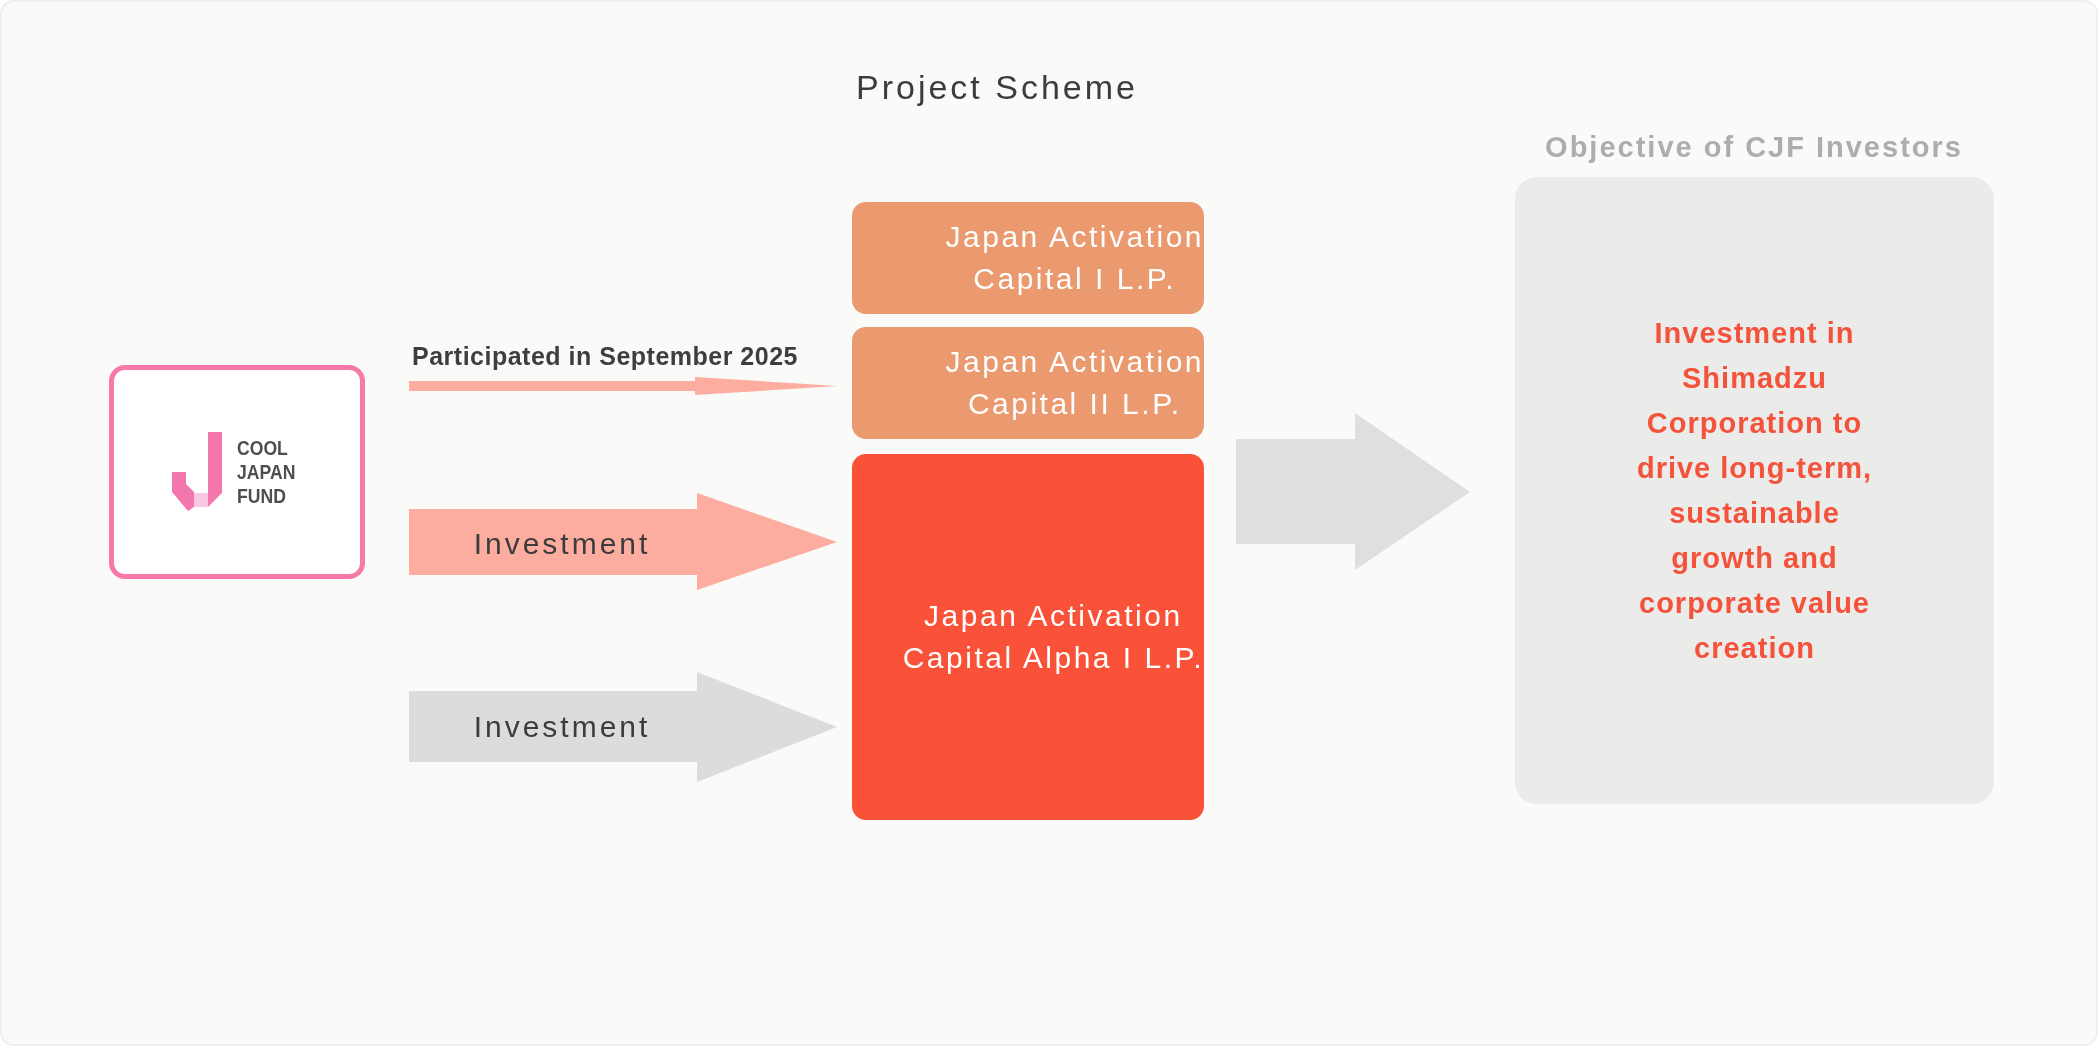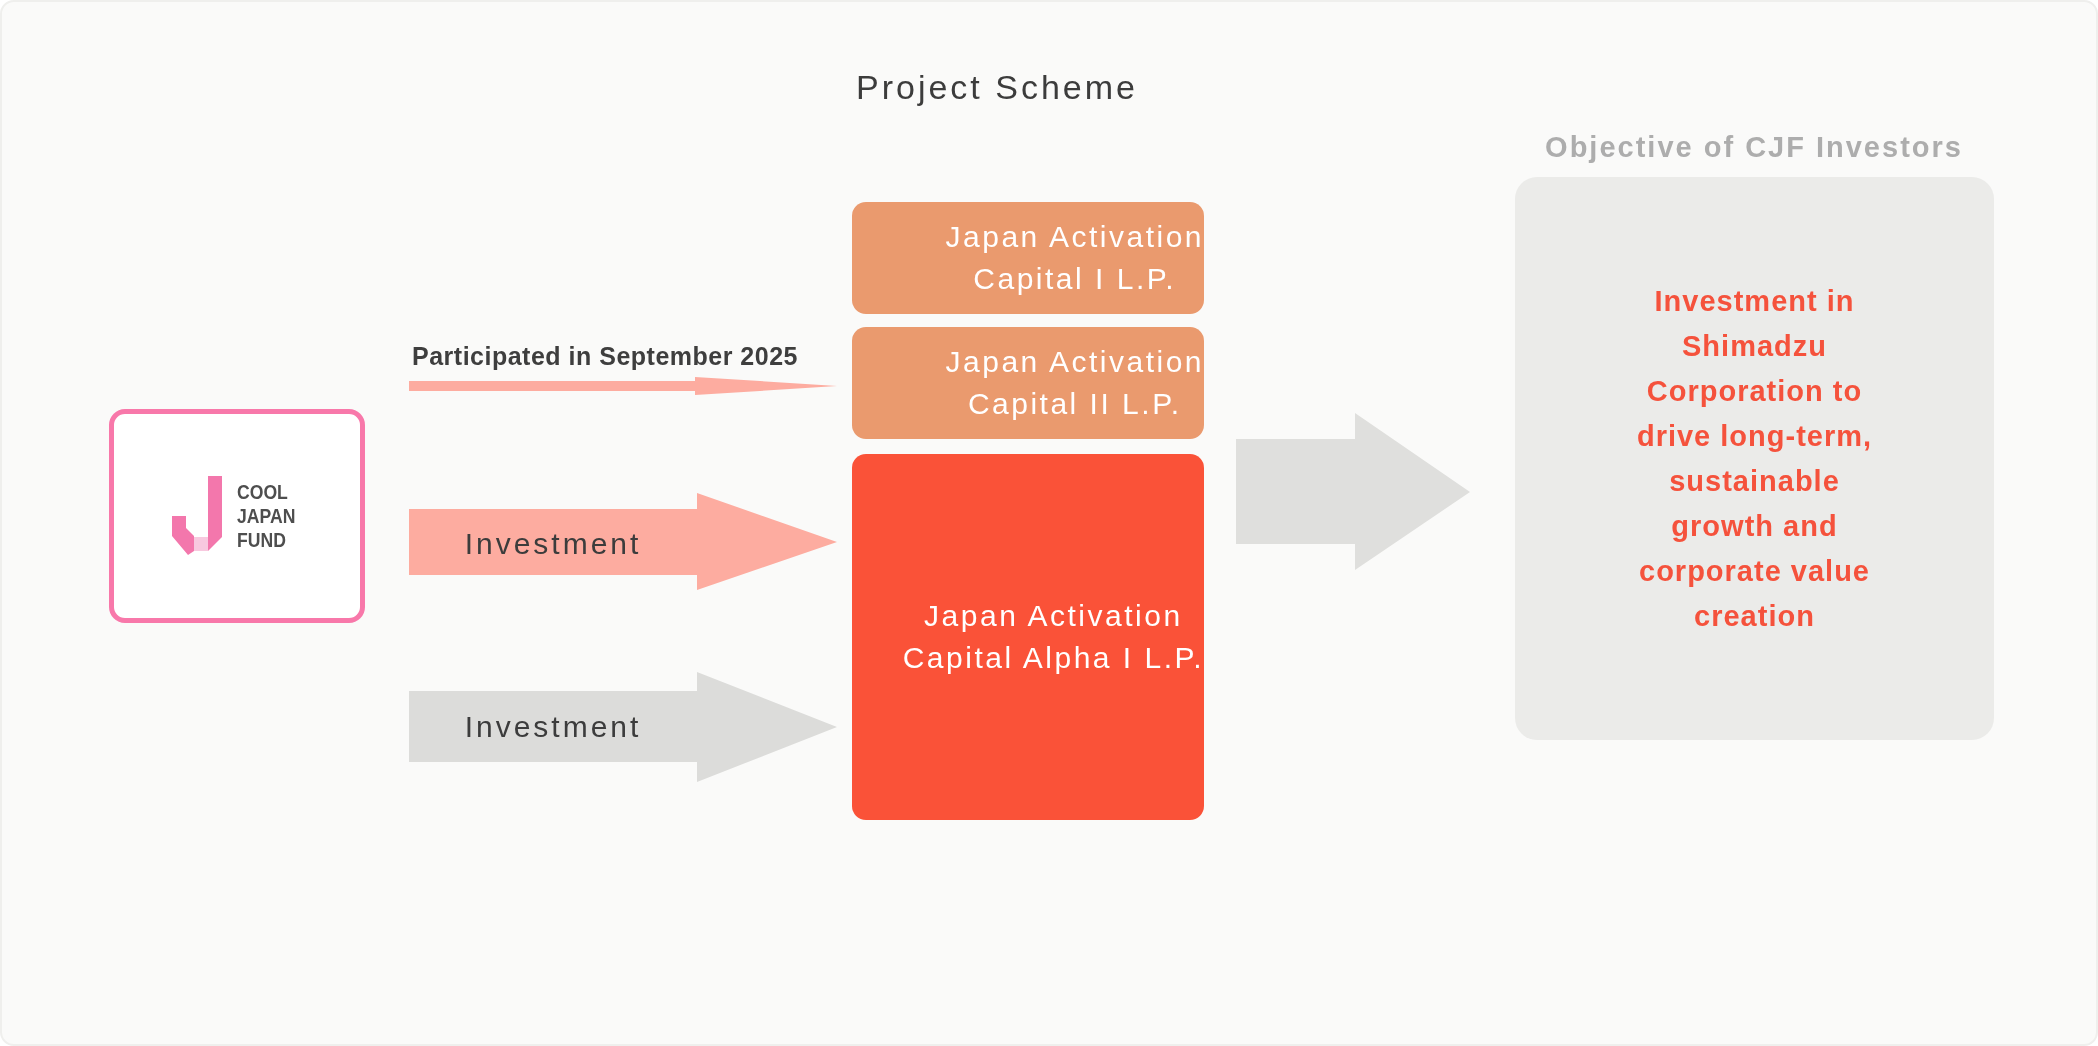--- a/index.html
+++ b/index.html
@@ -21,21 +21,21 @@
     transform:translateX(-50%);
     font-size:34px; font-weight:500; letter-spacing:3px;
     color:#3C3C3C; white-space:nowrap;
   }
 
   
   .cjf-box{
     position:absolute; left:107px; top:363px;
     width:256px; height:214px;
     background:#fff; border:5px solid #F878AA; border-radius:16px;
-    display:flex; align-items:center; justify-content:center;margin-top:44px;
+    display:flex; align-items:center; justify-content:center;
   }
   .logo-row{ display:flex; align-items:center; gap:8px; }
   .logo-text{
     font-size:20px; line-height:24px; font-weight:800;
     color:#4E4E4E; letter-spacing:0;
     transform:scale(0.88,1); transform-origin:left center;
     white-space:pre-line;
   }
 
   .investors-box{
@@ -46,21 +46,21 @@
   }
   .investors-box .txt{
     font-size:27px; font-weight:500; line-height:40px;
     letter-spacing:1px; color:#3E3E3E; white-space:pre-line;
   }
 
   
   .arrow{ position:absolute; }
   .arrow svg{ display:block; }
   .arrow .lbl{
-    position:absolute; left:0; width:288px; text-align:center;
+    position:absolute; left:9px; width:288px; text-align:center;
     font-size:30px; font-weight:500; letter-spacing:3px; color:#3C3C3C;
     white-space:nowrap;
   }
   .participated-lbl{
     position:absolute; left:410px; top:340px;
     font-size:25px; font-weight:700; letter-spacing:0.5px;
     color:#3E3E3E; white-space:nowrap;
   }
 
   
@@ -79,21 +79,21 @@
 
   
   .objective-heading{
     position:absolute; left:1752px; top:129px;
     transform:translateX(-50%);
     font-size:29px; font-weight:700; letter-spacing:2px;
     color:#ADADAD; white-space:nowrap;
   }
   .objective-panel{
     position:absolute; left:1513px; top:175px;
-    width:479px; height:563px;
+    width:479px; height:627px;
     background:#EBEBE9; border-radius:22px;
     display:flex; align-items:center; justify-content:center; text-align:center;
   }
   .objective-panel .txt{
     font-size:29px; font-weight:600; line-height:45px;
     letter-spacing:1px; color:#F5523C; white-space:pre-line;
   }
 </style>
 </head>
 <body>

